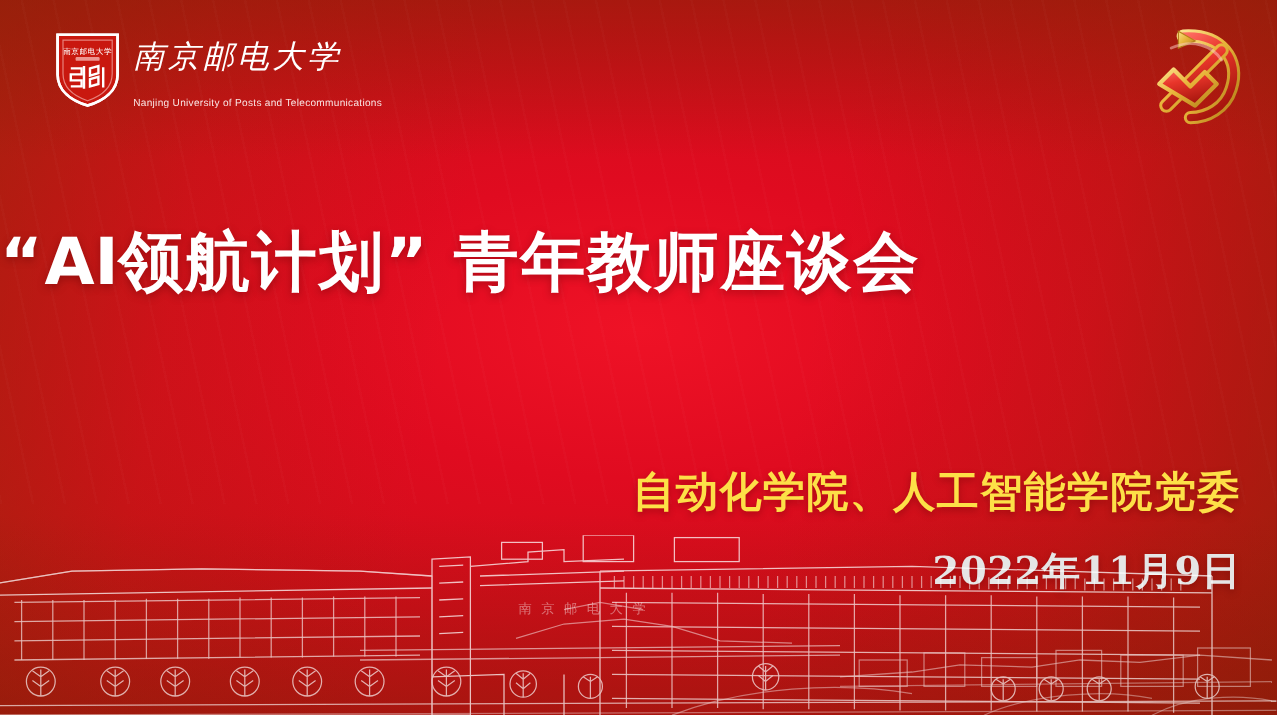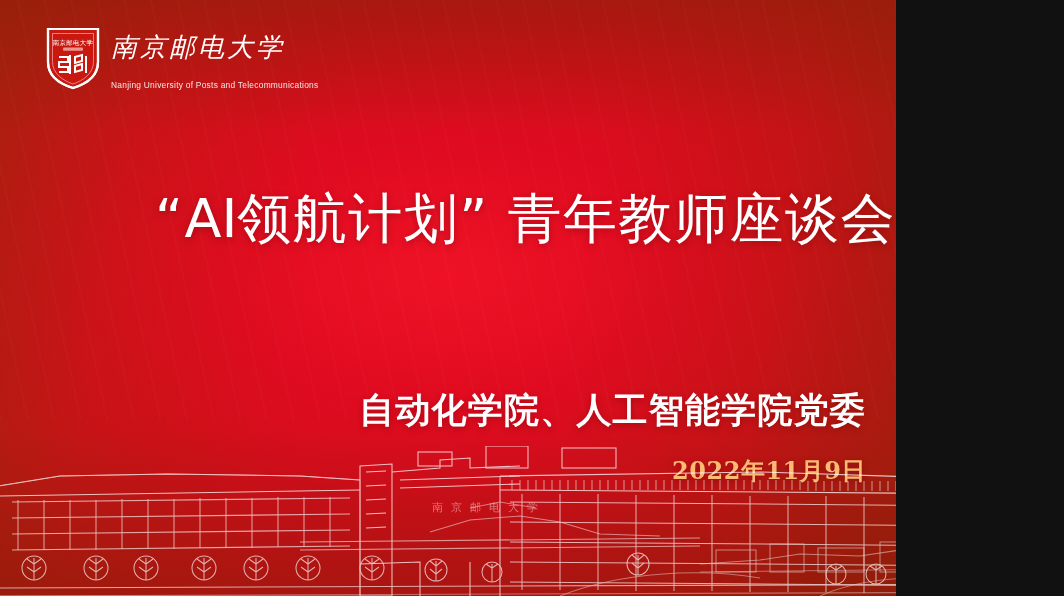--- a/index.html
+++ b/index.html
@@ -1,18 +1,18 @@
 <!DOCTYPE html>
 <html><head>
 <meta charset="utf-8">
 <style>
   html,body{margin:0;padding:0;background:#111;}
   *{box-sizing:border-box;}
   .stage{
-    position:relative;width:896px;height:596px;overflow:hidden;
+    position:relative;width:1064px;height:596px;overflow:hidden;
     font-family:"Liberation Sans","DejaVu Sans",sans-serif;
     background:#c21a10;
   }
   
   .bg-base{position:absolute;inset:0;
     background:
       radial-gradient(115% 95% at 50% 46%, #ef1226 0%, #e00b20 22%, #cf0f19 44%, #b51c11 70%, #a3250f 100%);
   }
   .bg-tint{position:absolute;inset:0;
     background:linear-gradient(100deg, rgba(150,40,10,.55) 0%, rgba(160,40,10,.18) 16%, rgba(0,0,0,0) 36%,
@@ -32,36 +32,36 @@
   .logo-words{display:flex;flex-direction:column;justify-content:center;padding-top:3px;}
   .logo-cn{height:34px;}
   .logo-en{font-size:8.4px;letter-spacing:.26px;color:#fdf0ef;opacity:.95;
            white-space:nowrap;margin-top:16px;font-weight:400;}
 
   
   .emblem{position:absolute;left:952px;top:14px;width:92px;height:96px;}
 
   
   .title{
-    position:absolute;left:0;right:0;top:183px;text-align:right;
-    color:#ffffff;font-size:54px;font-weight:400;letter-spacing:1.5px;
+    position:absolute;left:0;right:0;top:183px;text-align:left;
+    color:#ffffff;font-size:54px;font-weight:700;letter-spacing:1.5px;
     font-family:"DejaVu Sans","Liberation Sans",sans-serif;
     text-shadow:0 2px 7px rgba(90,0,0,.40);
     white-space:nowrap;
   }
   .title .ttl-ai{letter-spacing:0px;}
   .org{
     position:absolute;right:30px;top:387px;text-align:center;
-    color:#ffffff;font-size:35px;font-weight:700;letter-spacing:1.2px;
+    color:#fde047;font-size:35px;font-weight:700;letter-spacing:1.2px;
     font-family:"DejaVu Serif","Liberation Serif",serif;
     text-shadow:0 2px 6px rgba(90,0,0,.40);white-space:nowrap;
   }
   .date{
     position:absolute;right:30px;top:455px;text-align:right;
-    color:#fdba74;font-size:24px;font-weight:700;letter-spacing:.5px;
+    color:#e5e5e5;font-size:32px;font-weight:700;letter-spacing:.5px;
     font-family:"DejaVu Serif","Liberation Serif",serif;
     text-shadow:0 2px 6px rgba(90,0,0,.40);white-space:nowrap;
   }
 
   
   .skyline{position:absolute;left:0;bottom:0;width:1064px;height:150px;opacity:.92;}
   .gate-text{position:absolute;left:432px;top:500px;font-size:11px;color:rgba(255,255,255,.42);
              letter-spacing:8px;white-space:nowrap;font-family:"DejaVu Sans",sans-serif;}
 </style>
 </head>

